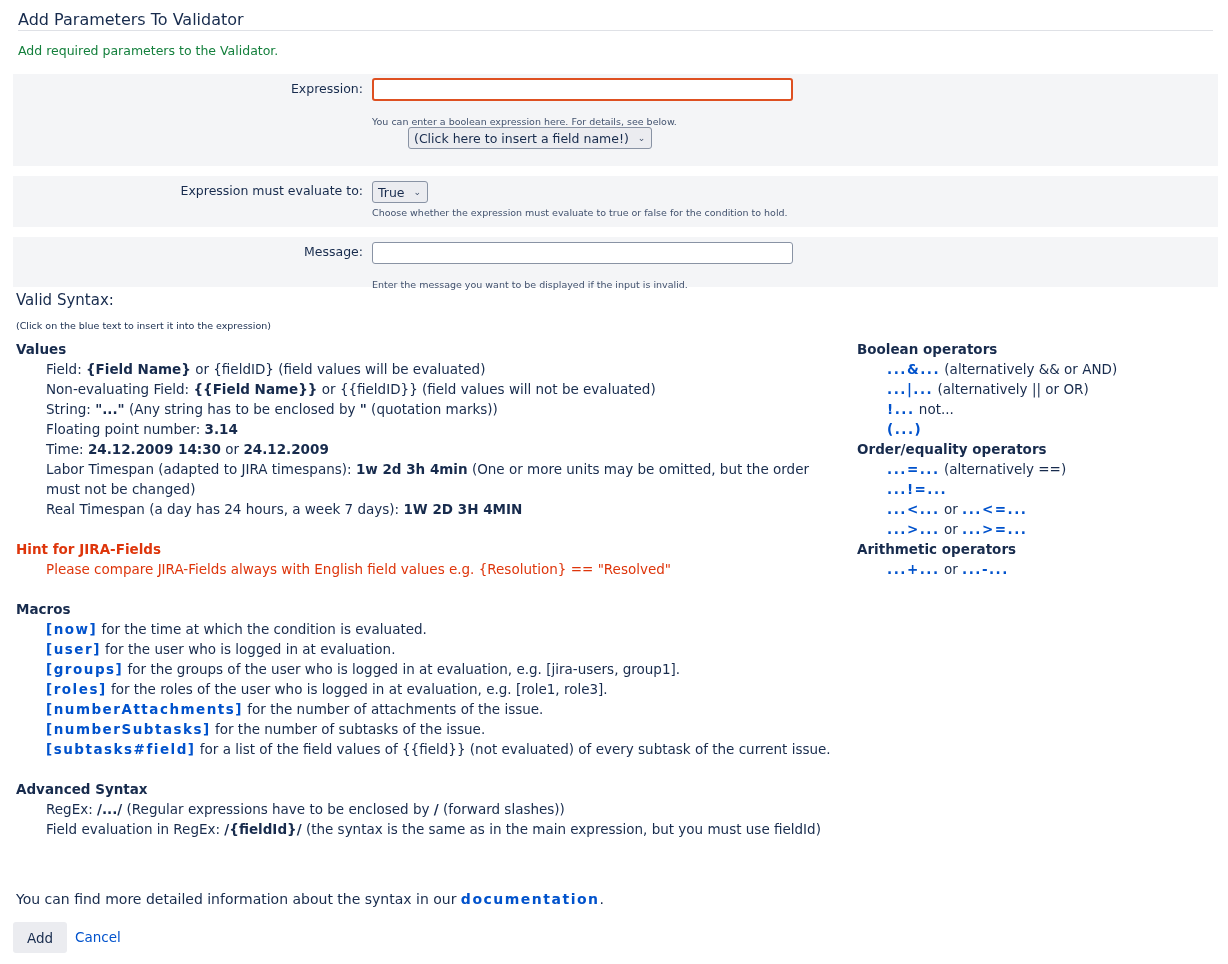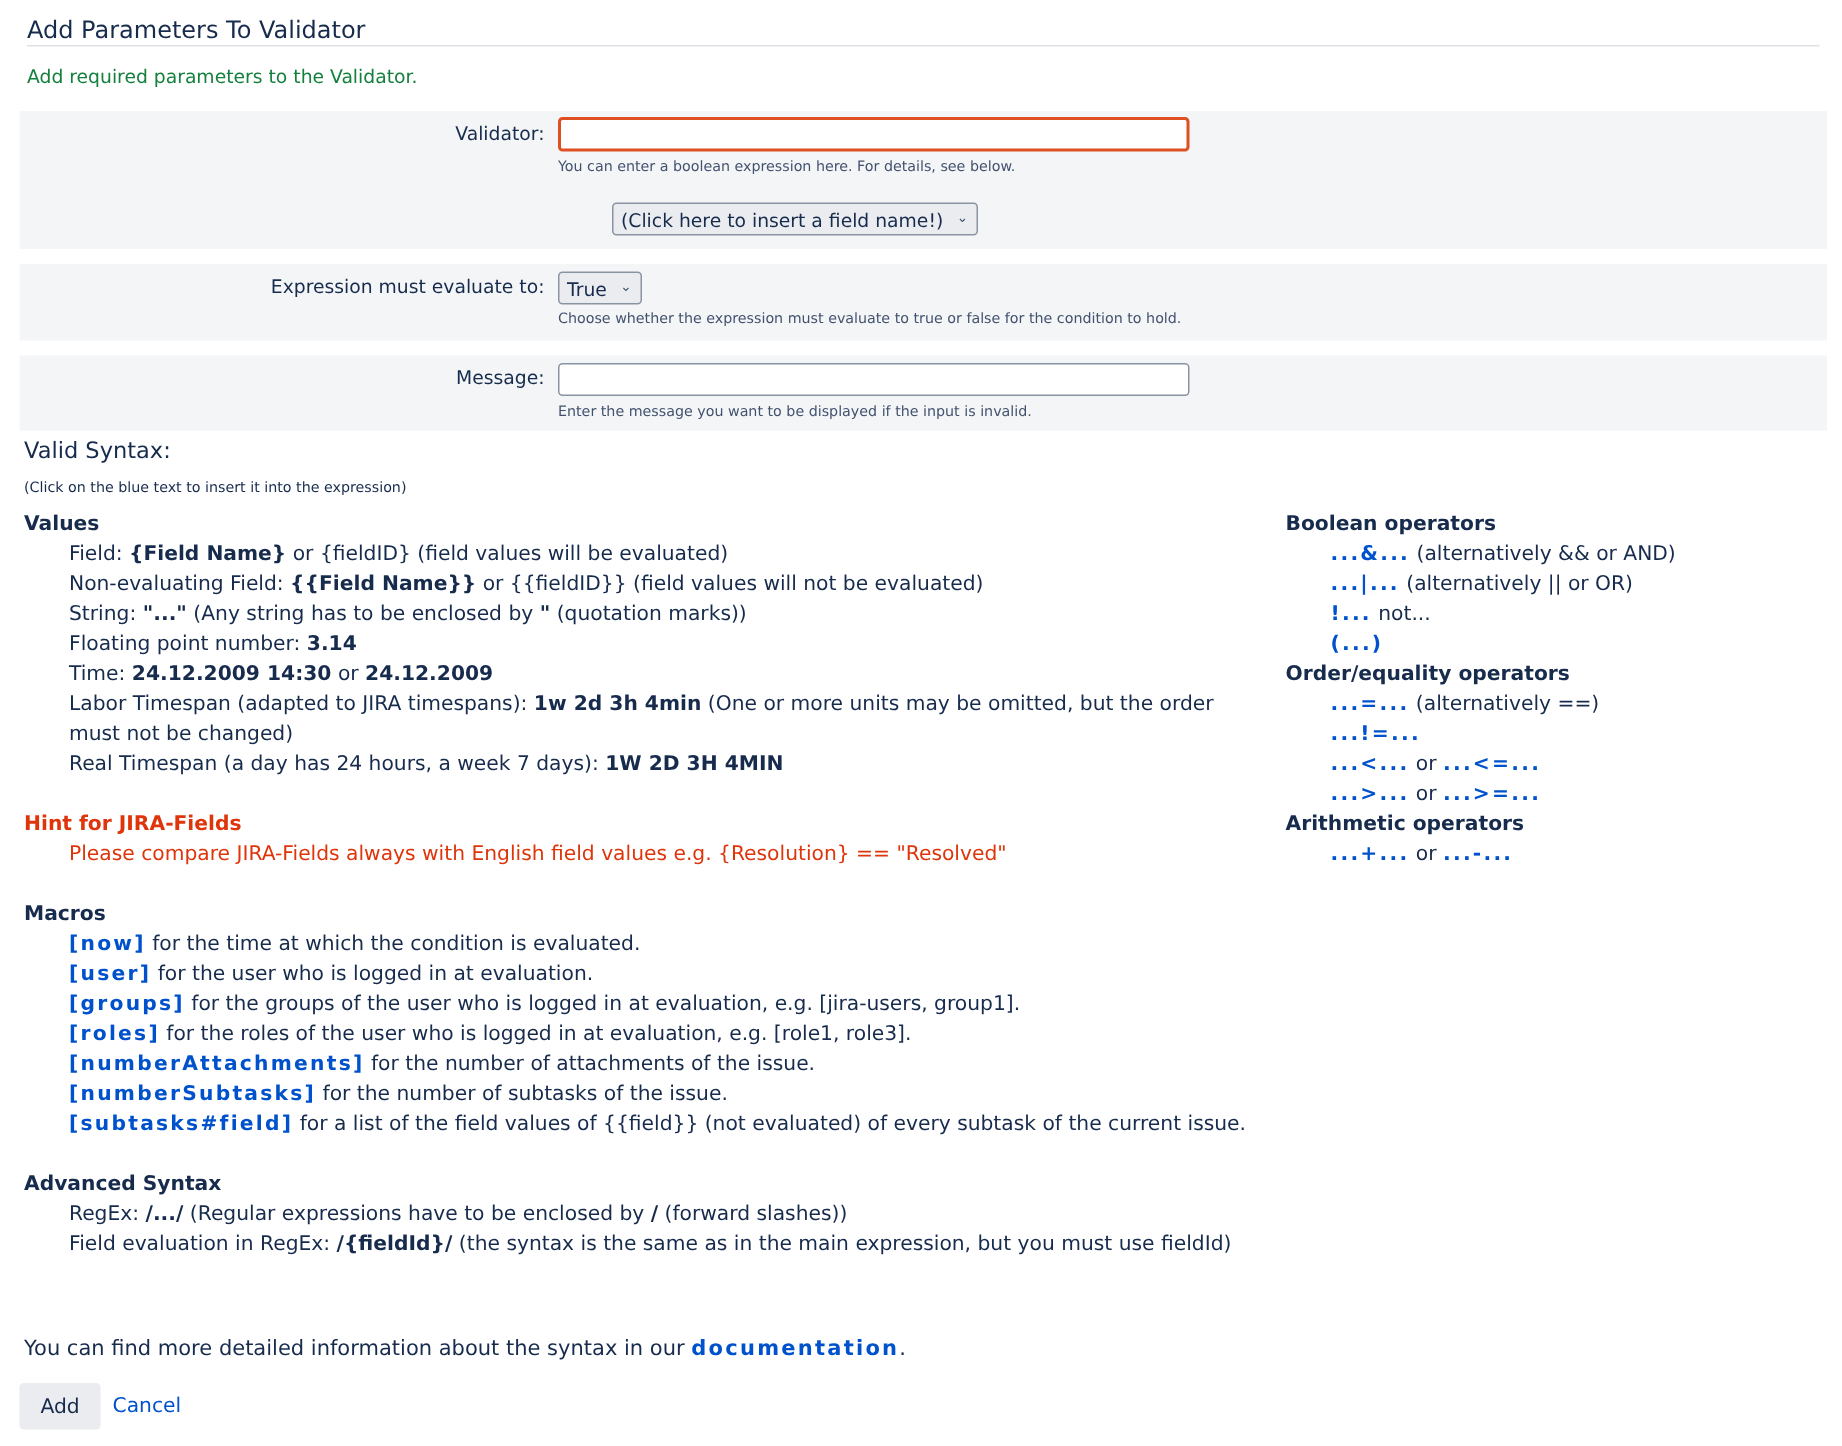--- a/index.html
+++ b/index.html
@@ -12,21 +12,21 @@
     .form-row { position: absolute; left: 13px; width: 1205px; background: #f4f5f7; }
     .row-expression { top: 74px; height: 92px; }
     .row-evaluate { top: 176px; height: 51px; }
     .row-message { top: 237px; height: 50px; }
 
     .label { position: absolute; right: 855px; font-size: 12.5px; color: #172b4d; text-align: right; white-space: nowrap; }
     .field-col { position: absolute; left: 359px; }
 
     .text-input { display: block; width: 421px; height: 23px; background: #fff; border: 1px solid #8993a4; border-radius: 3px; font-family: inherit; font-size: 12px; padding: 2px 5px; }
     .text-input.error { border: 2px solid #de5021; }
-    .help { font-size: 9.5px; color: #42526e; margin-top: 5px; white-space: nowrap; }
+    .help { font-size: 9.5px; color: #42526e; margin-top: 15px; white-space: nowrap; }
 
     .select { display: inline-flex; align-items: center; height: 22px; border: 1px solid #8993a4; border-radius: 3px; background: #ebecf0; font-size: 12.5px; color: #172b4d; padding: 0 6px 0 5px; cursor: pointer; }
     .select .chev { margin-left: 9px; font-size: 9px; color: #42526e; }
 
     .syntax-title { position: absolute; left: 16px; top: 291px; font-size: 15px; font-weight: 500; color: #172b4d; }
     .syntax-hint { position: absolute; left: 16px; top: 320px; font-size: 9.5px; color: #172b4d; }
 
     .col-left { position: absolute; left: 16px; top: 339px; width: 820px; font-size: 13.5px; line-height: 20px; }
     .col-right { position: absolute; left: 857px; top: 339px; width: 360px; font-size: 13.5px; line-height: 20px; }
 
@@ -43,25 +43,25 @@
     .btn-add { position: absolute; left: 13px; top: 922px; width: 54px; height: 31px; background: #ebecf0; border: none; border-radius: 3px; font-family: inherit; font-size: 13.5px; color: #172b4d; cursor: pointer; }
     .btn-cancel { position: absolute; left: 75px; top: 929px; font-size: 13.5px; color: #0052cc; cursor: pointer; }
   </style>
 </head>
 <body>
 
 <div class="title">Add Parameters To Validator</div>
 <div class="subtitle">Add required parameters to the Validator.</div>
 
 <div class="form-row row-expression">
-  <div class="label" style="top:7px;">Validator:</div>
+  <div class="label" style="top:7px;">Expression:</div>
   <div class="field-col" style="top:4px;">
     <input type="text" class="text-input error" value="" style="">
     <div class="help">You can enter a boolean expression here. For details, see below.</div>
-    <div style="margin-top:18px;padding-left:36px;">
+    <div style="padding-left:36px;">
       <span class="select">
         <span>(Click here to insert a field name!)</span>
         <span class="chev">⌄</span>
       </span>
     </div>
   </div>
 </div>
 
 <div class="form-row row-evaluate">
   <div class="label" style="top:7px;">Expression must evaluate to:</div>

